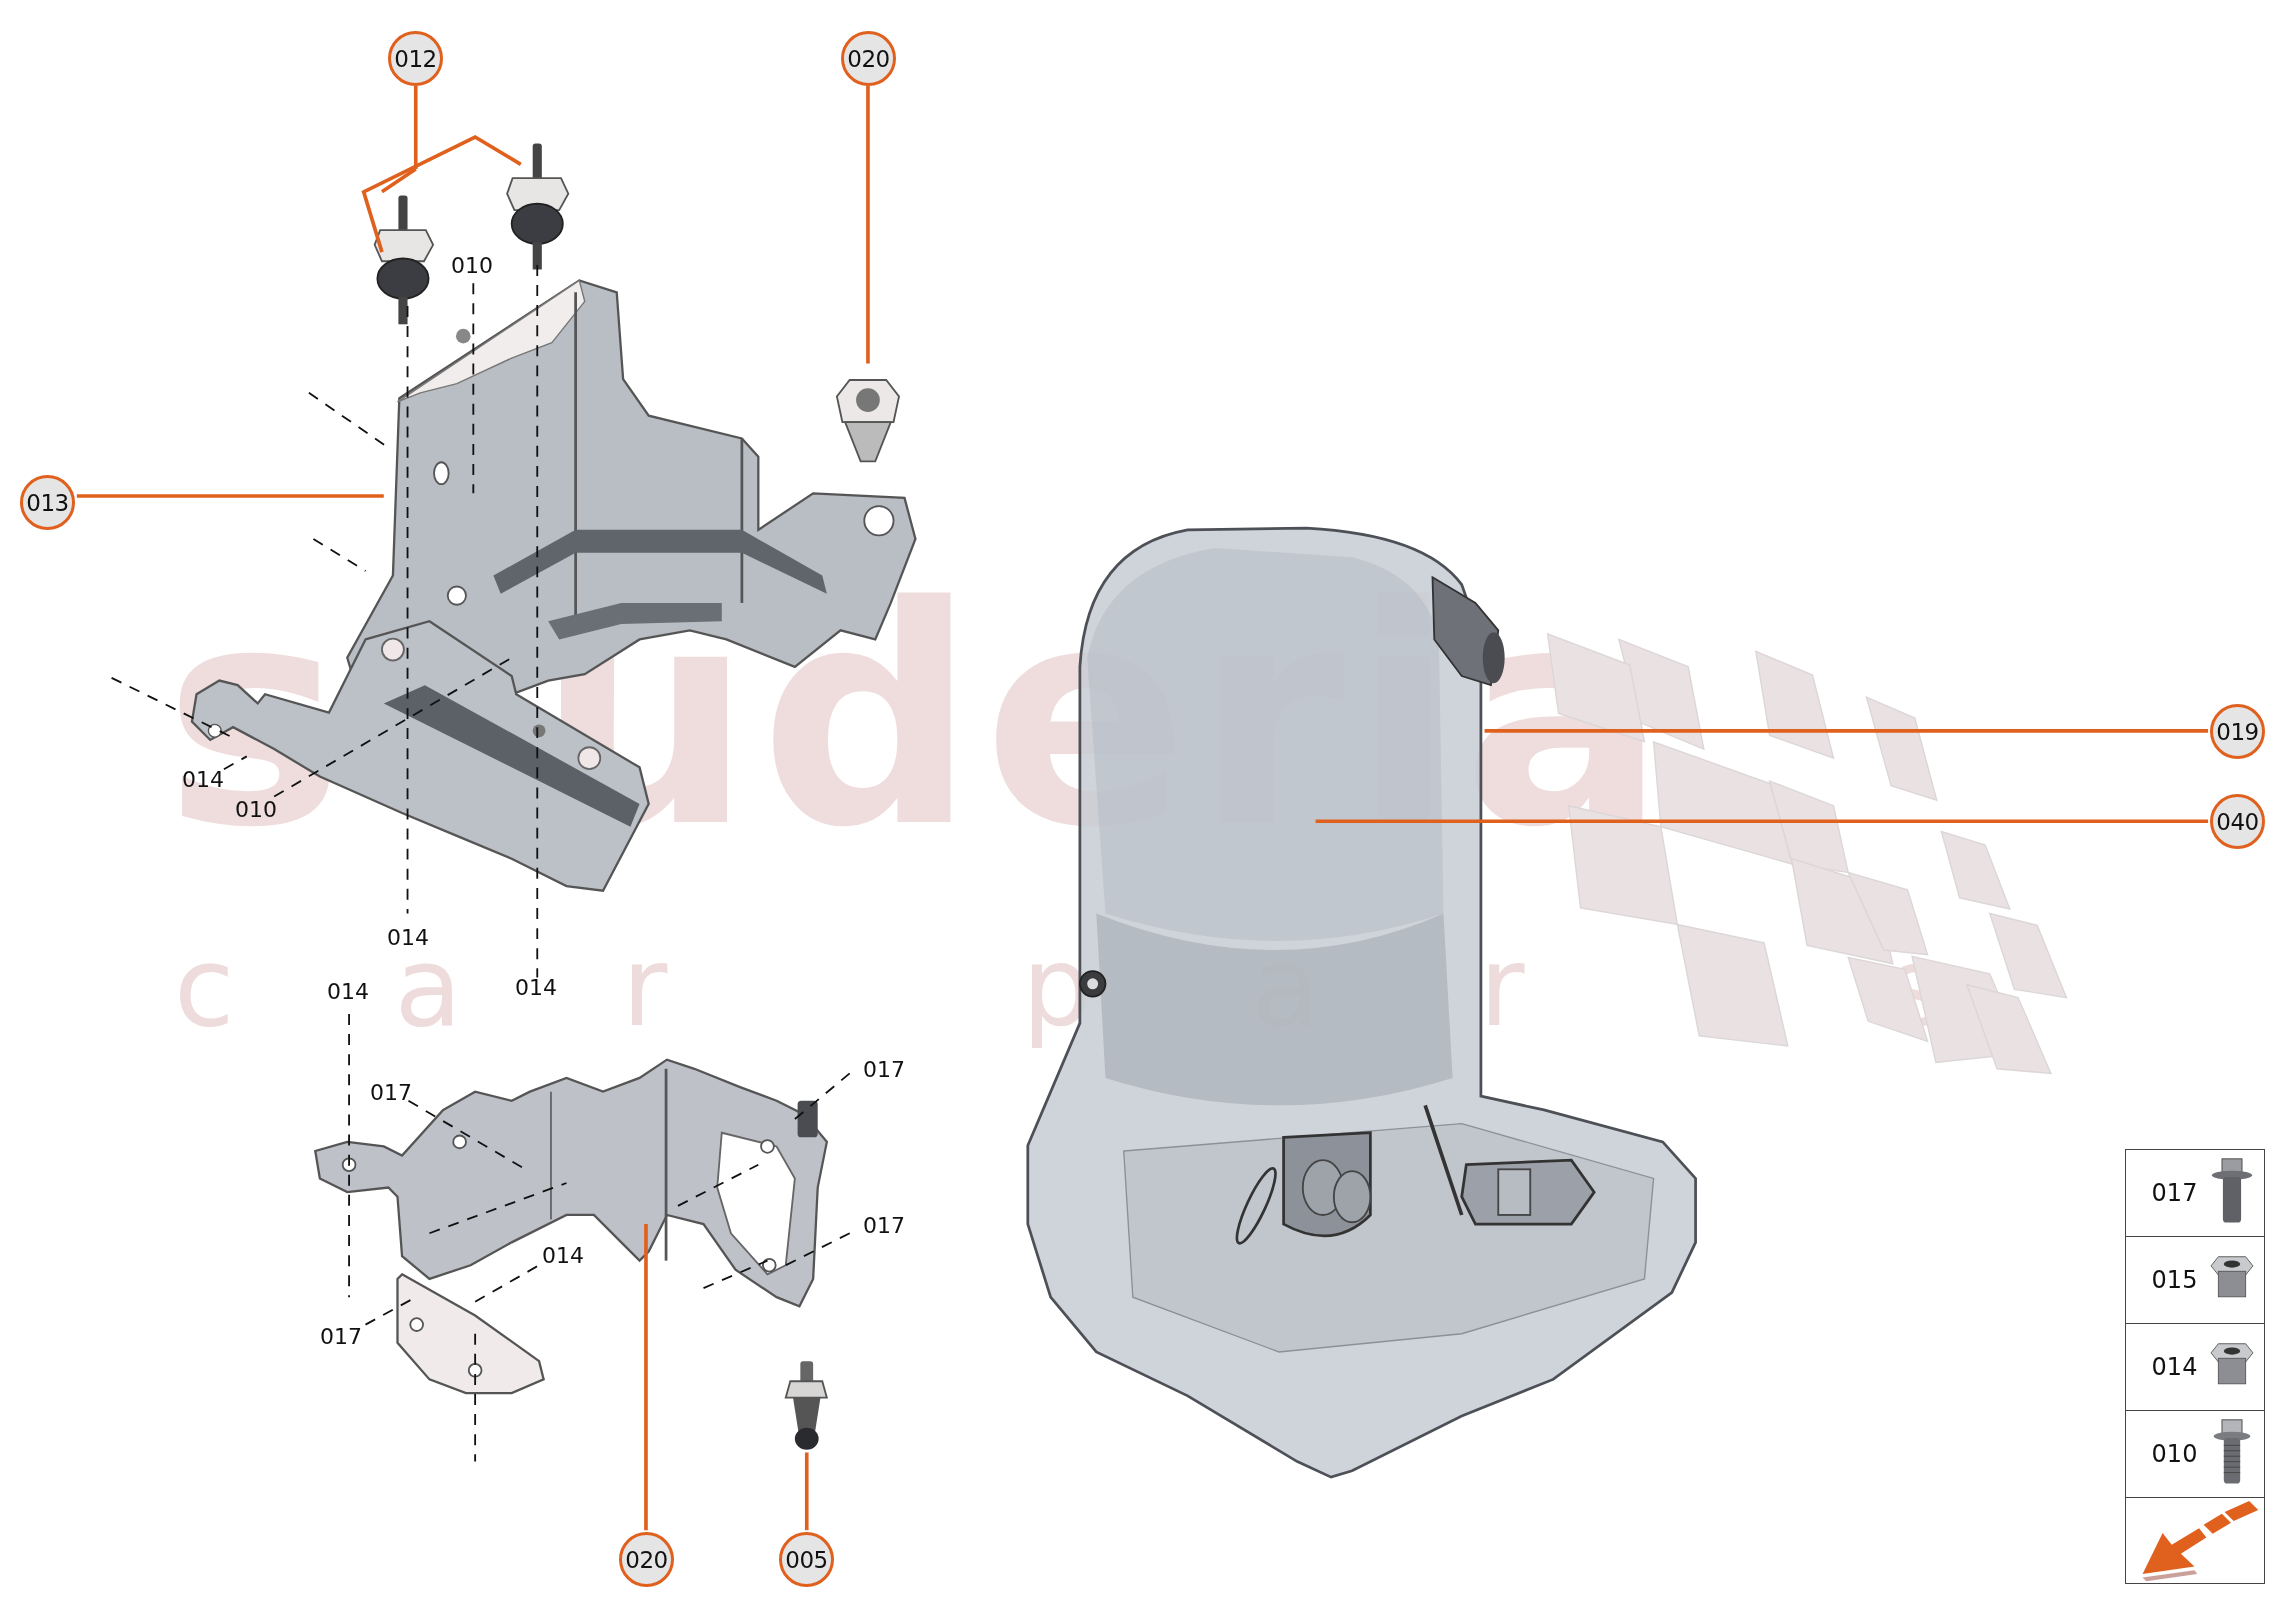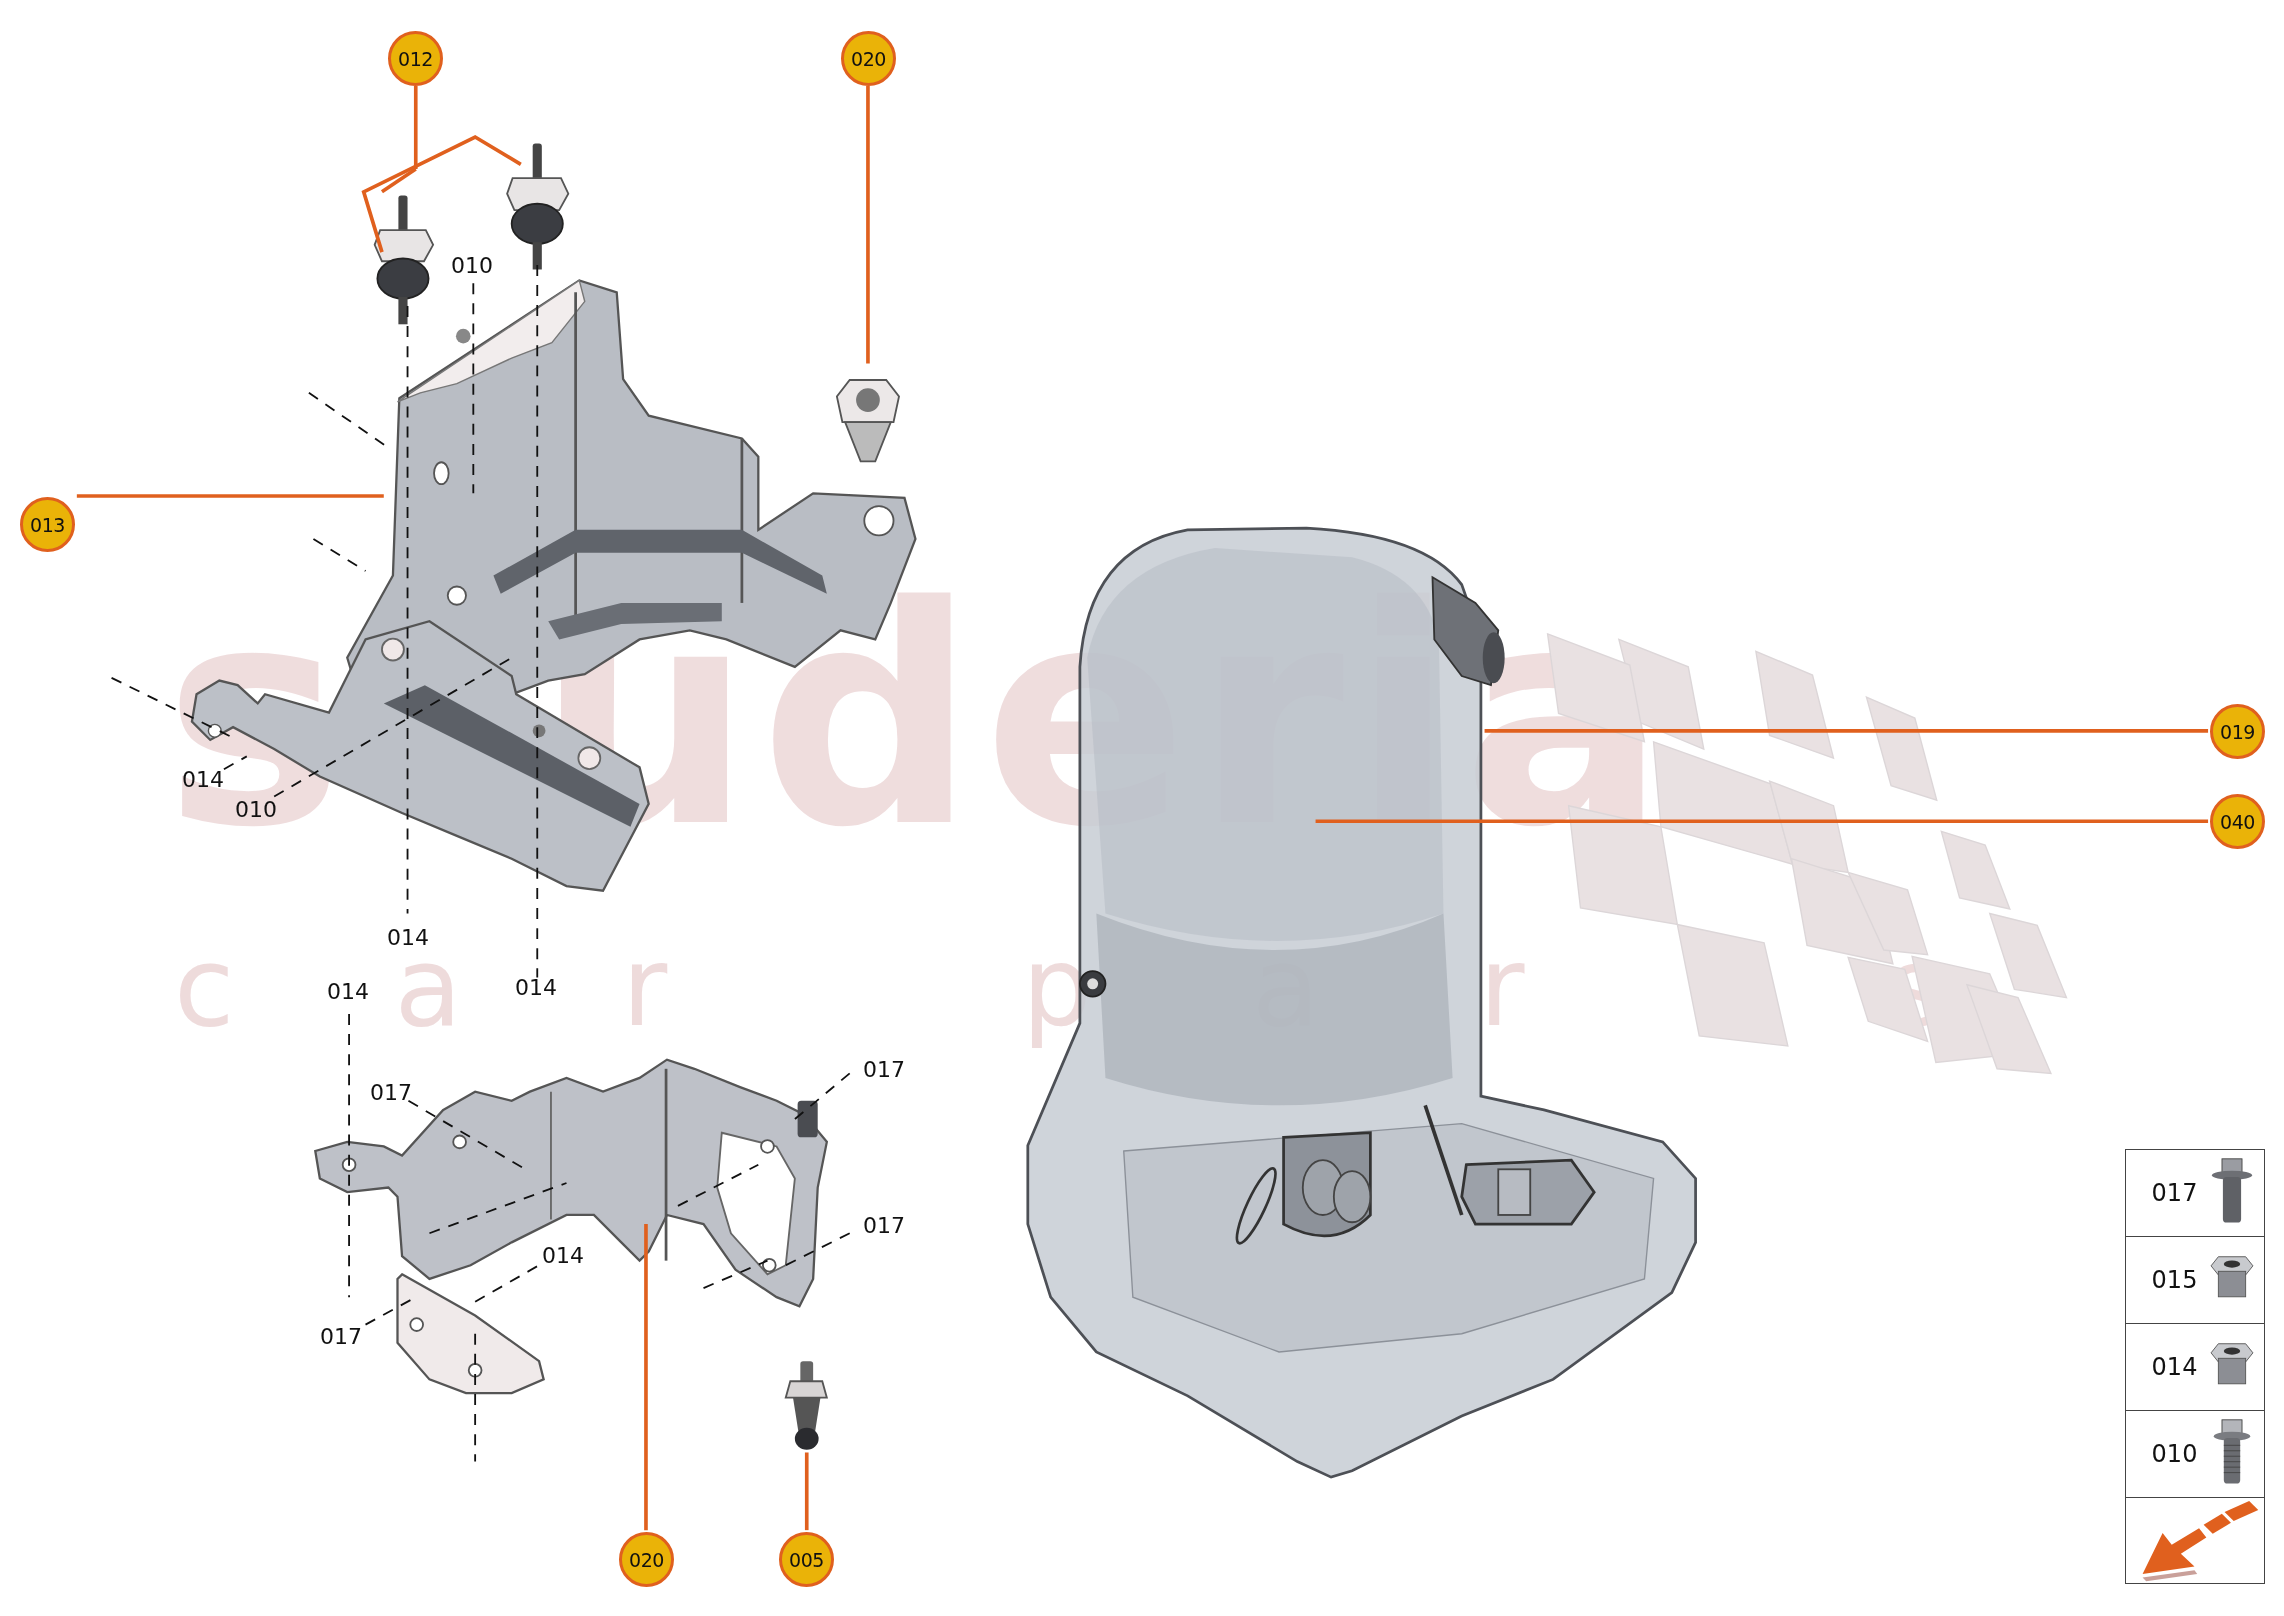--- a/index.html
+++ b/index.html
@@ -1,22 +1,22 @@
 <!DOCTYPE html>
 <html style="font-size:14.6px"><head>
 <meta charset="utf-8">
 <style>
   html, body { margin: 0; padding: 0; background: #ffffff; }
   body { width: 2284px; height: 1616px; position: relative; overflow: hidden;
          font-family: "DejaVu Sans", "Liberation Sans", sans-serif; }
   #stage { position: absolute; left: 0; top: 0; width: 2284px; height: 1616px; }
   .callout { position: absolute; width: 55px; height: 55px; border: 3.7px solid #E0601E;
-             border-radius: 50%; background: #eab308; box-sizing: border-box;
+             border-radius: 50%; background: #e5e5e5; box-sizing: border-box;
              display: flex; align-items: center; justify-content: center;
-             font-size: 19px; color: #111; letter-spacing: -0.5px; cursor: pointer; }
+             font-size: 23px; color: #111; letter-spacing: -0.5px; cursor: pointer; }
   .plain-label { position: absolute; font-size: 22px; color: #111; transform: translate(-50%, -50%);
                  white-space: nowrap; }
   .legend { position: absolute; left: 2125px; top: 1149px; width: 140px; height: 435px;
             border: 1.8px solid #444; box-sizing: border-box; background: #fff; }
   .legend-row { height: 87px; border-bottom: 1.8px solid #444; box-sizing: border-box;
                 display: flex; align-items: center; position: relative; cursor: pointer; }
   .legend-row .code { position: absolute; left: 25.6px; font-size: 24px; color: #111; }
   .legend-row .icon { position: absolute; right: 9.1px; top: 7.3px; width: 46px; height: 71px; }
   .legend-row.last { border-bottom: none; }
   .watermark { position: absolute; color: #E9CFD0; pointer-events: none; }
@@ -179,21 +179,21 @@
   <span class="plain-label" style="left:536px;top:987px;">014</span>
   <span class="plain-label" style="left:348px;top:991px;">014</span>
   <span class="plain-label" style="left:391px;top:1092px;">017</span>
   <span class="plain-label" style="left:884px;top:1069px;">017</span>
   <span class="plain-label" style="left:884px;top:1225px;">017</span>
   <span class="plain-label" style="left:563px;top:1255px;">014</span>
   <span class="plain-label" style="left:341px;top:1336px;">017</span>
 
   <div class="callout" style="left:388px;top:31px;">012</div>
   <div class="callout" style="left:841px;top:31px;">020</div>
-  <div class="callout" style="left:20px;top:497px;">013</div>
+  <div class="callout" style="left:20px;top:475px;">013</div>
   <div class="callout" style="left:2210px;top:704px;">019</div>
   <div class="callout" style="left:2210px;top:794px;">040</div>
   <div class="callout" style="left:619px;top:1532px;">020</div>
   <div class="callout" style="left:779px;top:1532px;">005</div>
 
   <div class="legend">
     <div class="legend-row">
       <span class="code">017</span>
       <svg class="icon" viewBox="0 0 50 78">
         <rect x="14" y="2" width="22" height="16" fill="#9a9ca2" stroke="#444"></rect>

